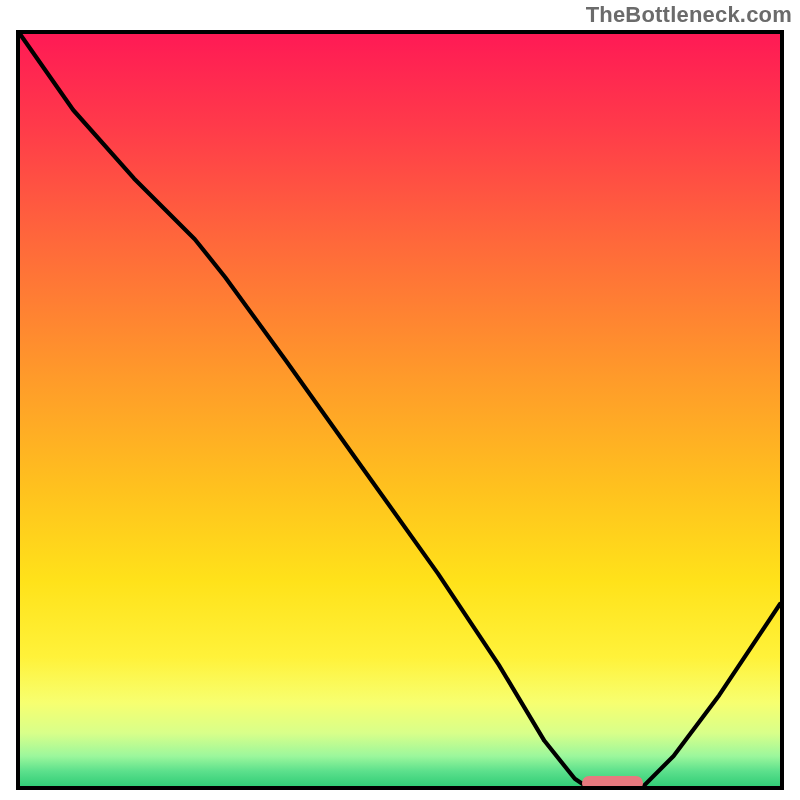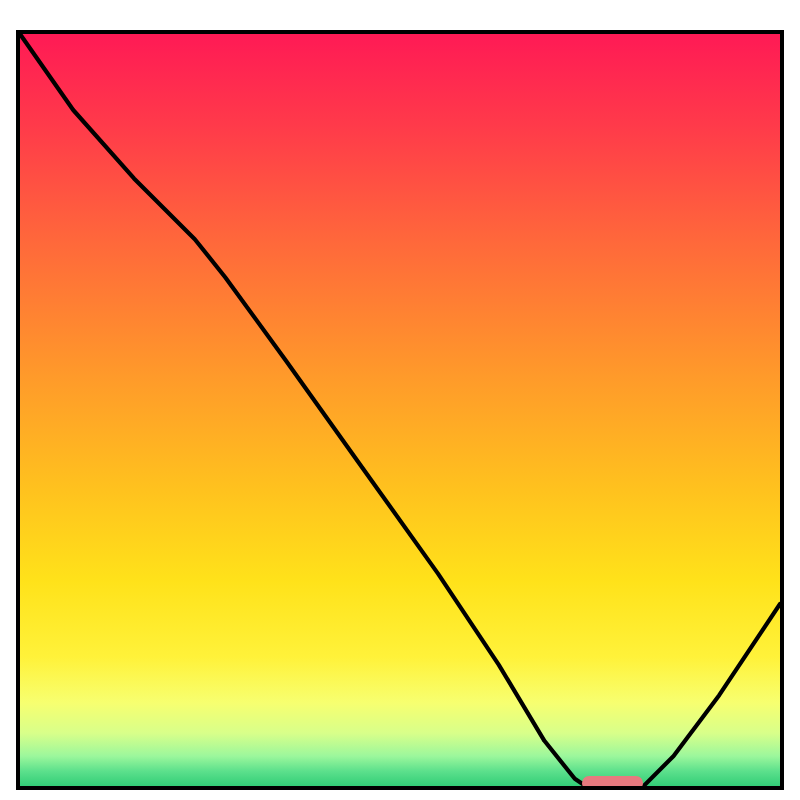--- a/index.html
+++ b/index.html
@@ -44,20 +44,21 @@
   }
   .marker {
     position: absolute;
     height: 14px;
     border-radius: 7px;
   }
 </style>
 </head>
 <body>
 <div class="wrap">
+  <div class="watermark">TheBottleneck.com</div>
 
   <div class="plot">
 
     <svg class="bg" viewBox="0 0 100 100" preserveAspectRatio="none">
         <defs>
           <linearGradient id="bg-grad" x1="0" y1="0" x2="0" y2="1">
             <stop offset="0%" stop-color="#ff1a55"></stop>
             <stop offset="12%" stop-color="#ff3a4a"></stop>
             <stop offset="28%" stop-color="#ff6a3a"></stop>
             <stop offset="45%" stop-color="#ff9a2a"></stop>

